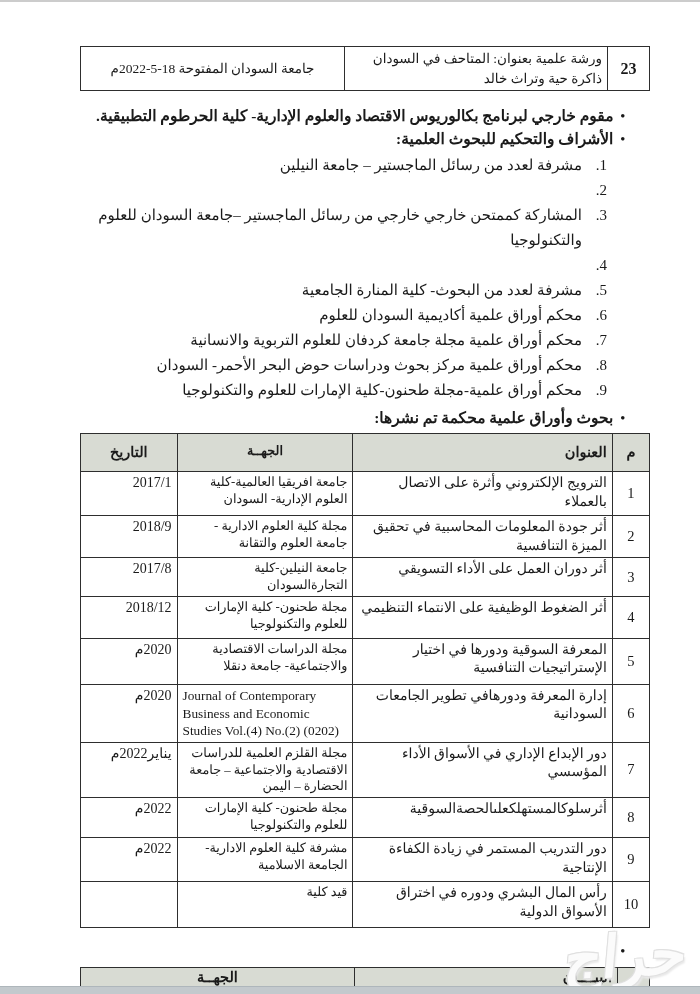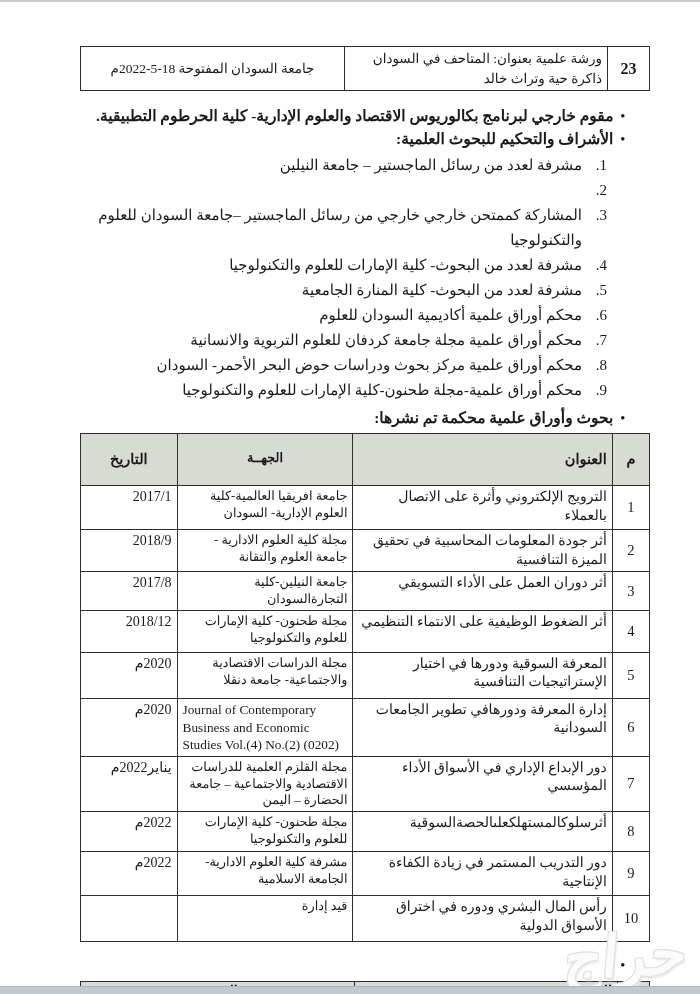--- a/index.html
+++ b/index.html
@@ -28,21 +28,21 @@
 
   .bullet-line { padding-right:25px; font-weight:bold; font-size:15.5px; line-height:21px; margin-top:2px; display:flex; gap:7px; }
   .blt { font-size:13px; line-height:21px; }
 
   .numlist { margin-top:4px; margin-bottom:4px; }
   .li { padding-right:43px; font-size:15px; line-height:25px; display:flex; gap:8px; }
   .li-num { min-width:17px; }
 
   
   .pubtbl { margin-top:5px; }
-  .pubtbl .hdr td { background:#d8dbd3; font-weight:bold; font-size:14.5px; padding:16px 5px; }
+  .pubtbl .hdr td { background:#d8dbd3; font-weight:bold; font-size:14.5px; padding:9px 5px; }
   .pubtbl td { font-size:14px; line-height:1.32; }
   .c-num  { width:37px;  text-align:center; }
   .c-title{ width:258px; text-align:right; }
   .c-org  { width:175px; text-align:right; font-size:12.8px !important; }
   .c-date { width:96px;  }
   .pubtbl tr td.c-num { vertical-align:middle; font-size:14.5px; }
   .pubtbl .hdr .c-title { text-align:right; }
   .pubtbl .hdr .c-org, .pubtbl .hdr .c-date { text-align:center; }
   .ltr-cell { direction:ltr; text-align:left !important; font-size:13.3px !important; }
   .bold-title { font-weight:normal; }
@@ -104,21 +104,20 @@
       </div>
     <div class="li">
         <span class="li-num">2.</span>
       </div>
     <div class="li">
         <span class="li-num">3.</span>
         <span>المشاركة كممتحن خارجي خارجي من رسائل الماجستير –جامعة السودان للعلوم والتكنولوجيا</span>
       </div>
     <div class="li">
         <span class="li-num">4.</span>
-        <span>مشرفة لعدد من البحوث-  كلية الإمارات للعلوم والتكنولوجيا</span>
       </div>
     <div class="li">
         <span class="li-num">5.</span>
         <span>مشرفة لعدد من البحوث- كلية المنارة الجامعية</span>
       </div>
     <div class="li">
         <span class="li-num">6.</span>
         <span>محكم أوراق علمية أكاديمية السودان للعلوم</span>
       </div>
     <div class="li">
@@ -198,21 +197,21 @@
     </tr>
     <tr class="r9">
       <td class="c-num">9</td>
       <td class="c-title">دور التدريب المستمر في زيادة الكفاءة الإنتاجية</td>
       <td class="c-org">مشرفة كلية العلوم الادارية- الجامعة الاسلامية</td>
       <td class="c-date">2022م</td>
     </tr>
     <tr class="r10">
       <td class="c-num">10</td>
       <td class="c-title">رأس المال البشري ودوره في اختراق الأسواق الدولية</td>
-      <td class="c-org">قيد إدارة</td>
+      <td class="c-org">قيد كلية</td>
       <td class="c-date"></td>
     </tr>
   </tbody>
     </table>
 
   <div class="bullet-line mt12">
     <span class="blt">•</span>
   </div>
 
   <table class="wtbl">

